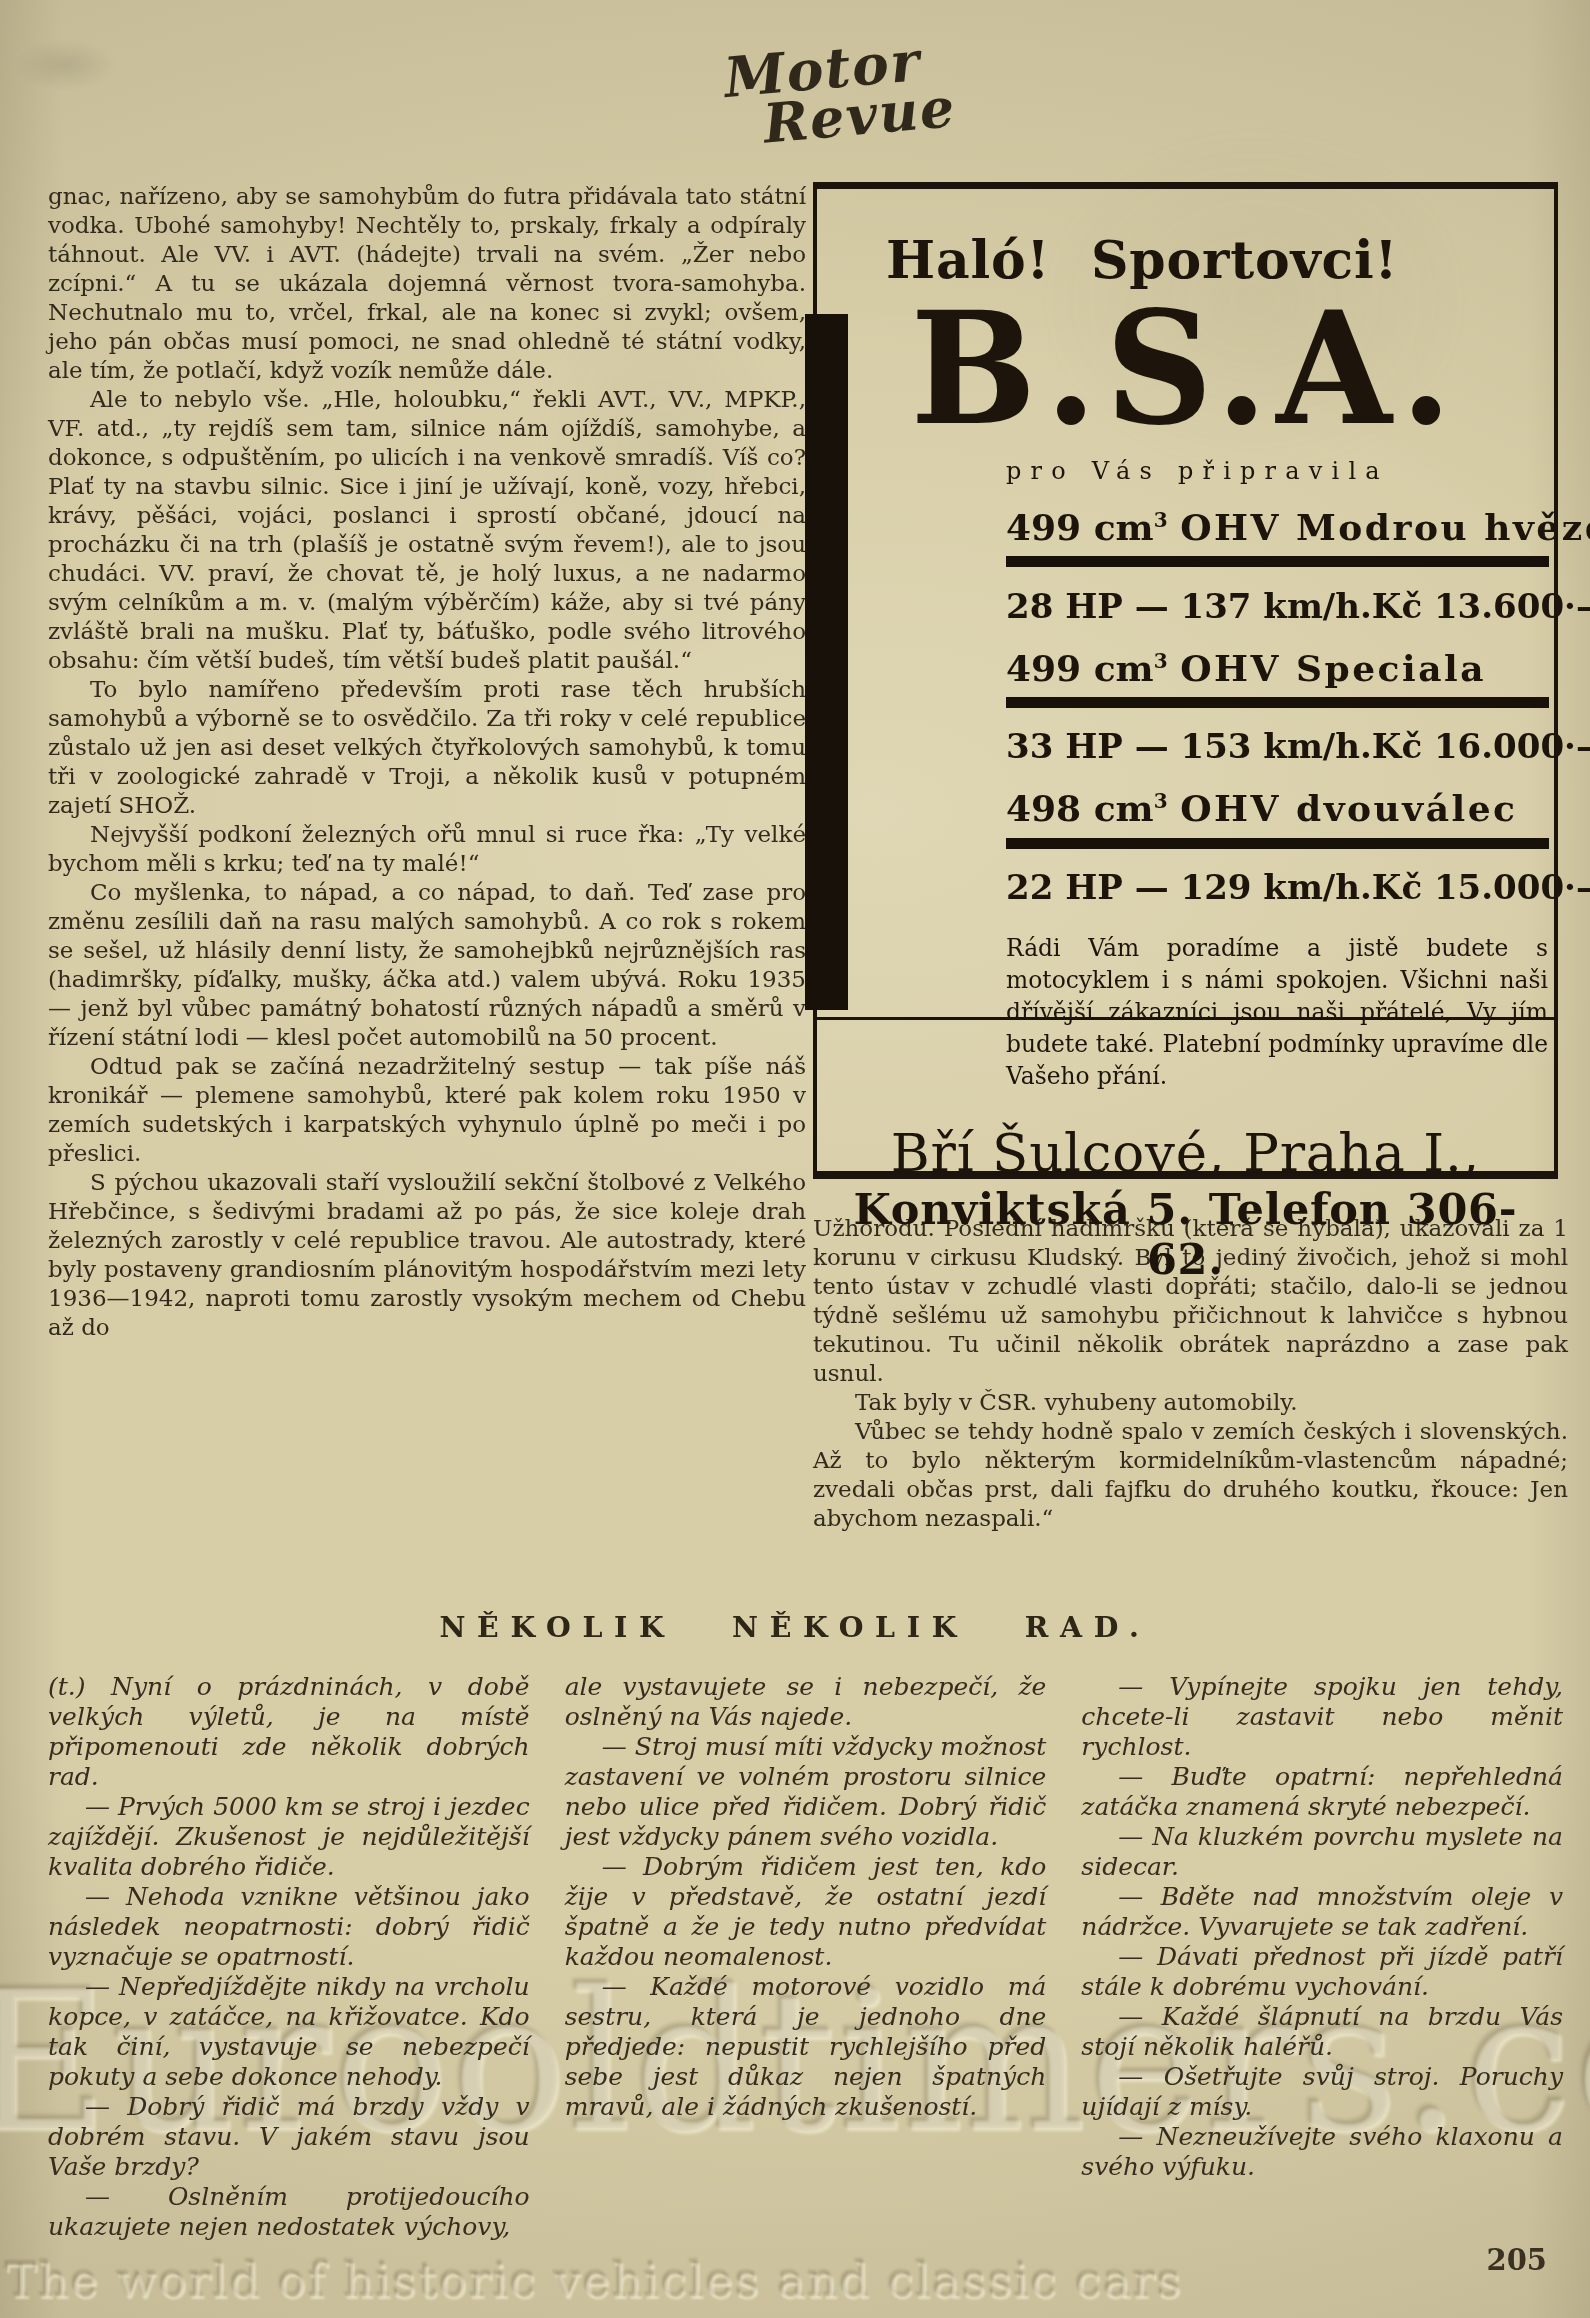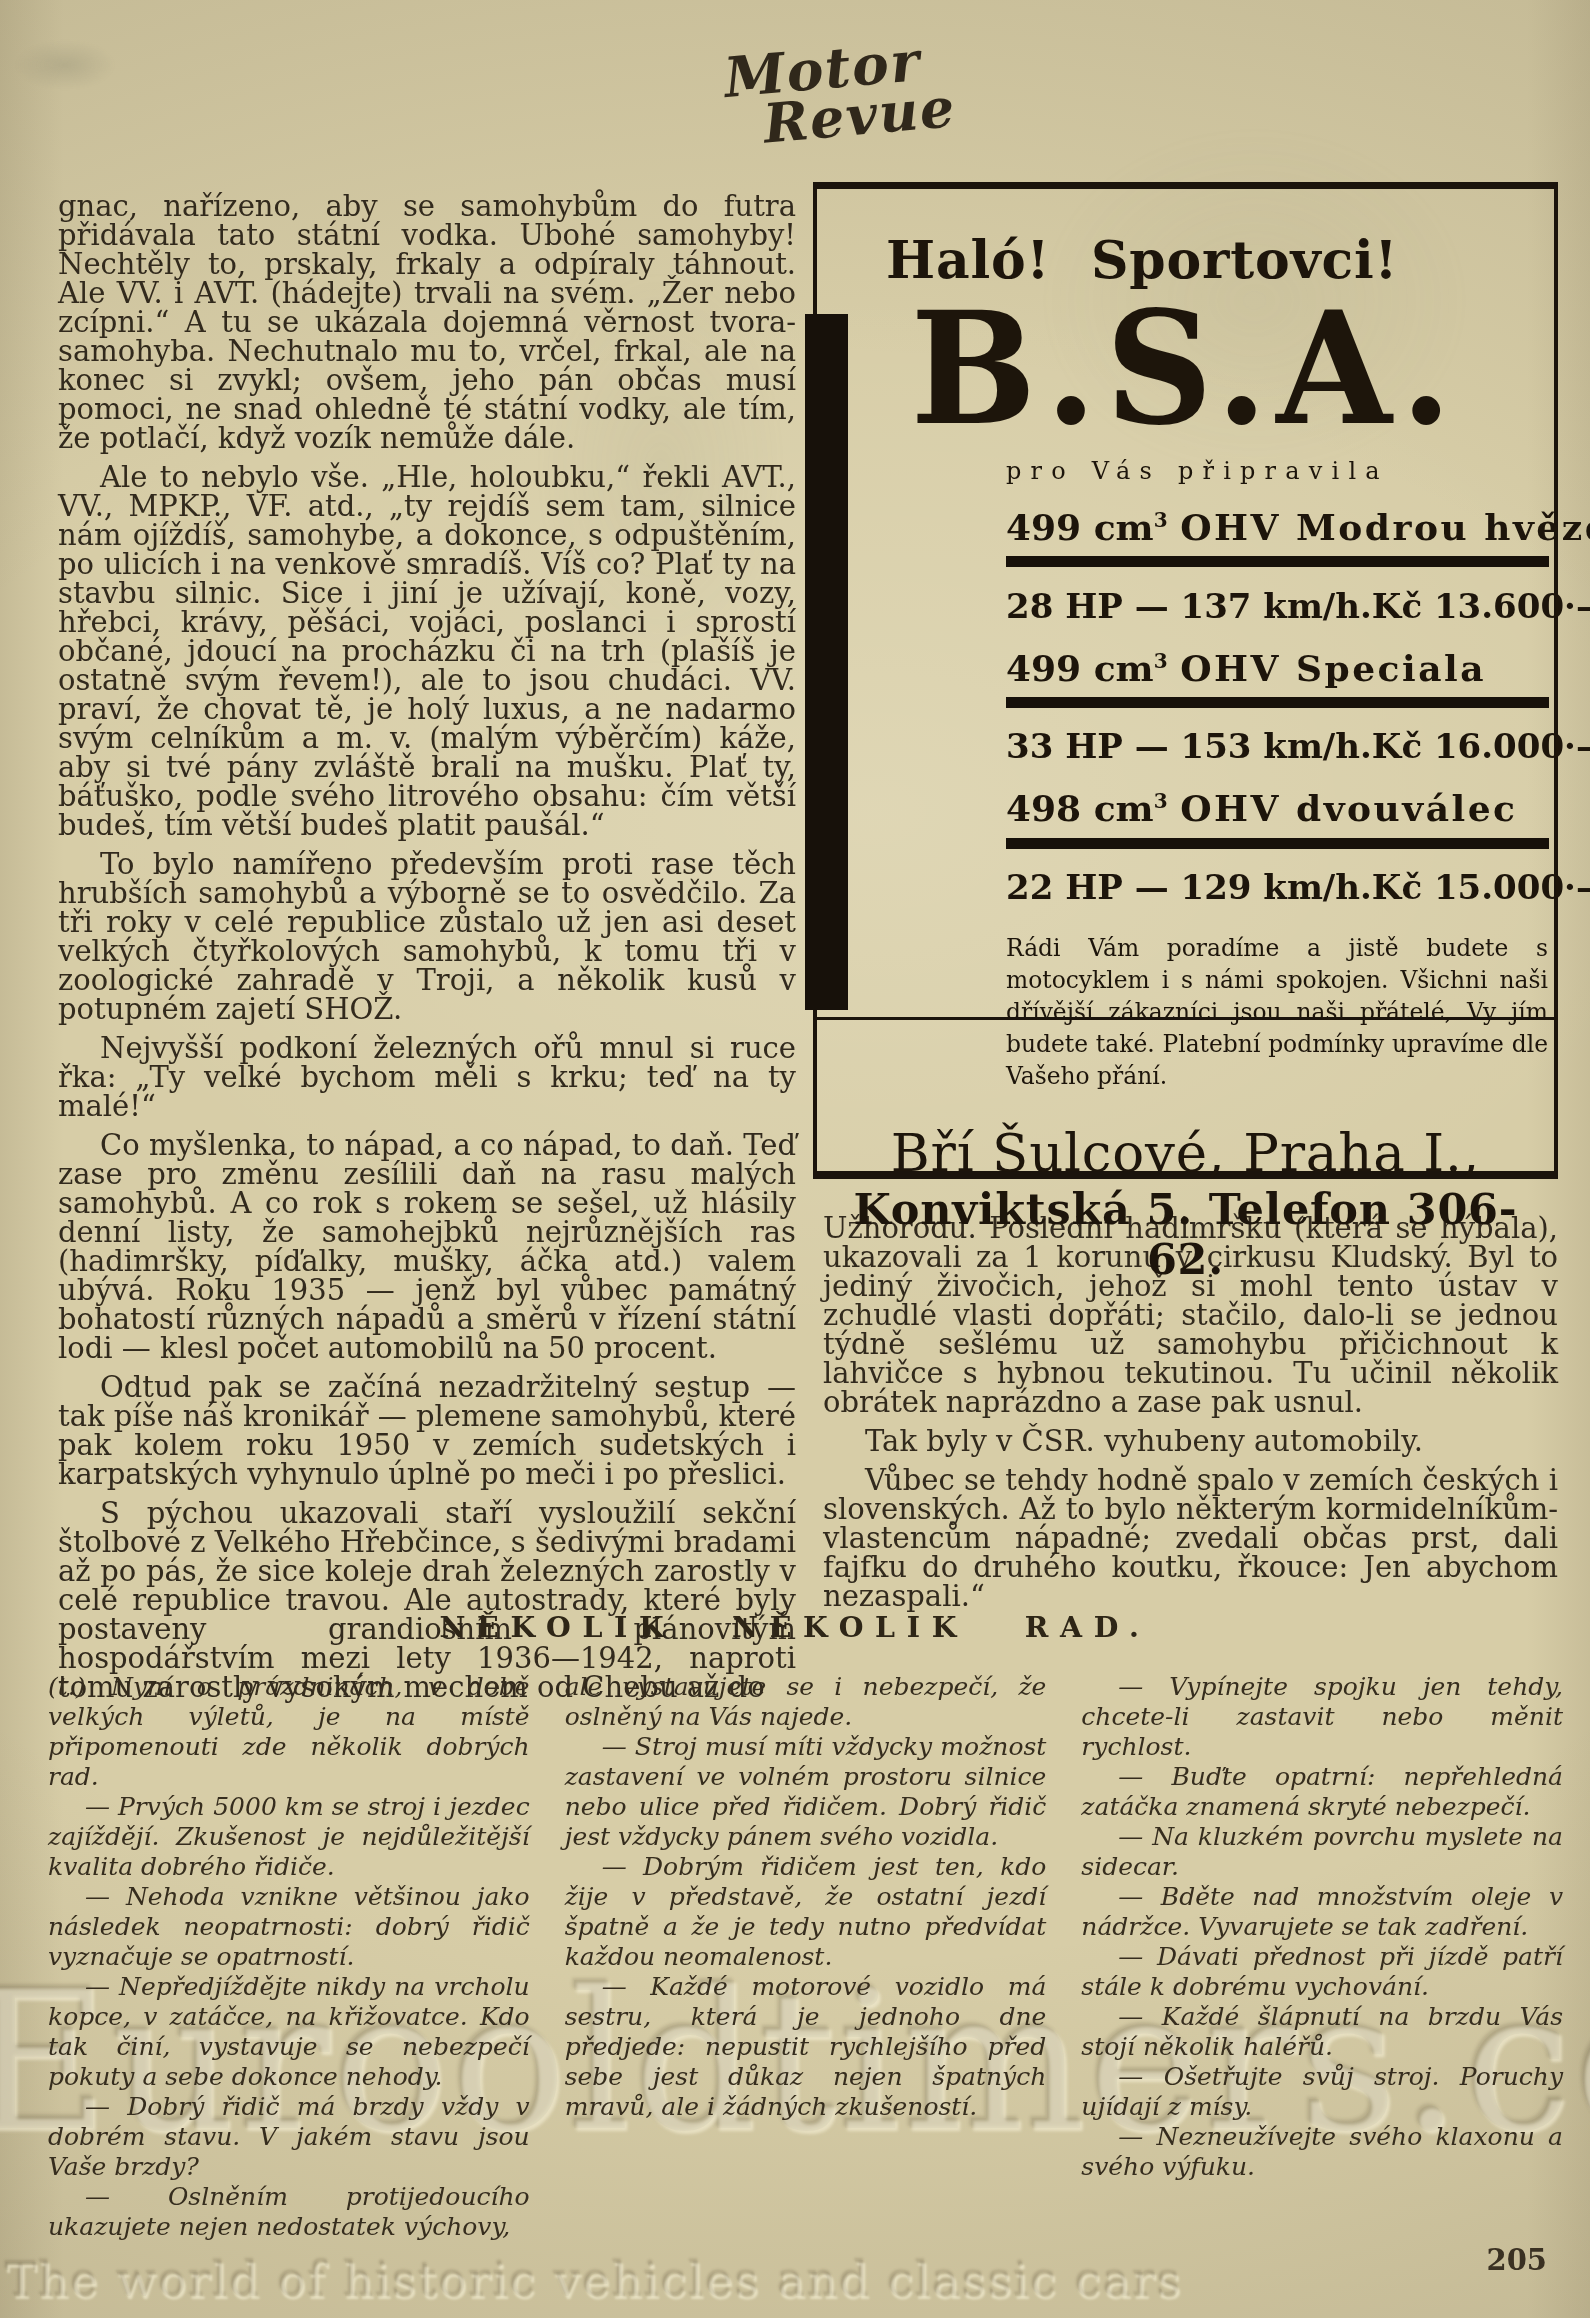--- a/index.html
+++ b/index.html
@@ -23,21 +23,21 @@
 
   
   .masthead{position:absolute;left:726px;top:40px;transform:rotate(-5deg);font-style:italic;font-weight:bold;line-height:1;}
   .masthead .l1{font-size:55px;letter-spacing:1.7px;}
   .masthead .l2{font-size:54px;margin-left:35px;margin-top:-5px;letter-spacing:1.7px;}
 
   
   .colL{position:absolute;left:48px;top:182px;width:758px;}
   .colR{position:absolute;left:813px;top:182px;width:755px;}
   .body-text p{
-    margin:10px;font-size:29px;line-height:29px;text-align:justify;
+    margin:0;font-size:23px;line-height:29px;text-align:justify;
     text-indent:42px;color:#322a1d;
   }
   .body-text p.first{text-indent:0;}
 
   
   .ad{
     position:relative;width:745px;height:997px;box-sizing:border-box;
     border-top:7.5px solid #1b140c;border-left:4.2px solid #1b140c;
     border-right:4.2px solid #1b140c;border-bottom:8.4px solid #1b140c;
     color:#1d150b;

